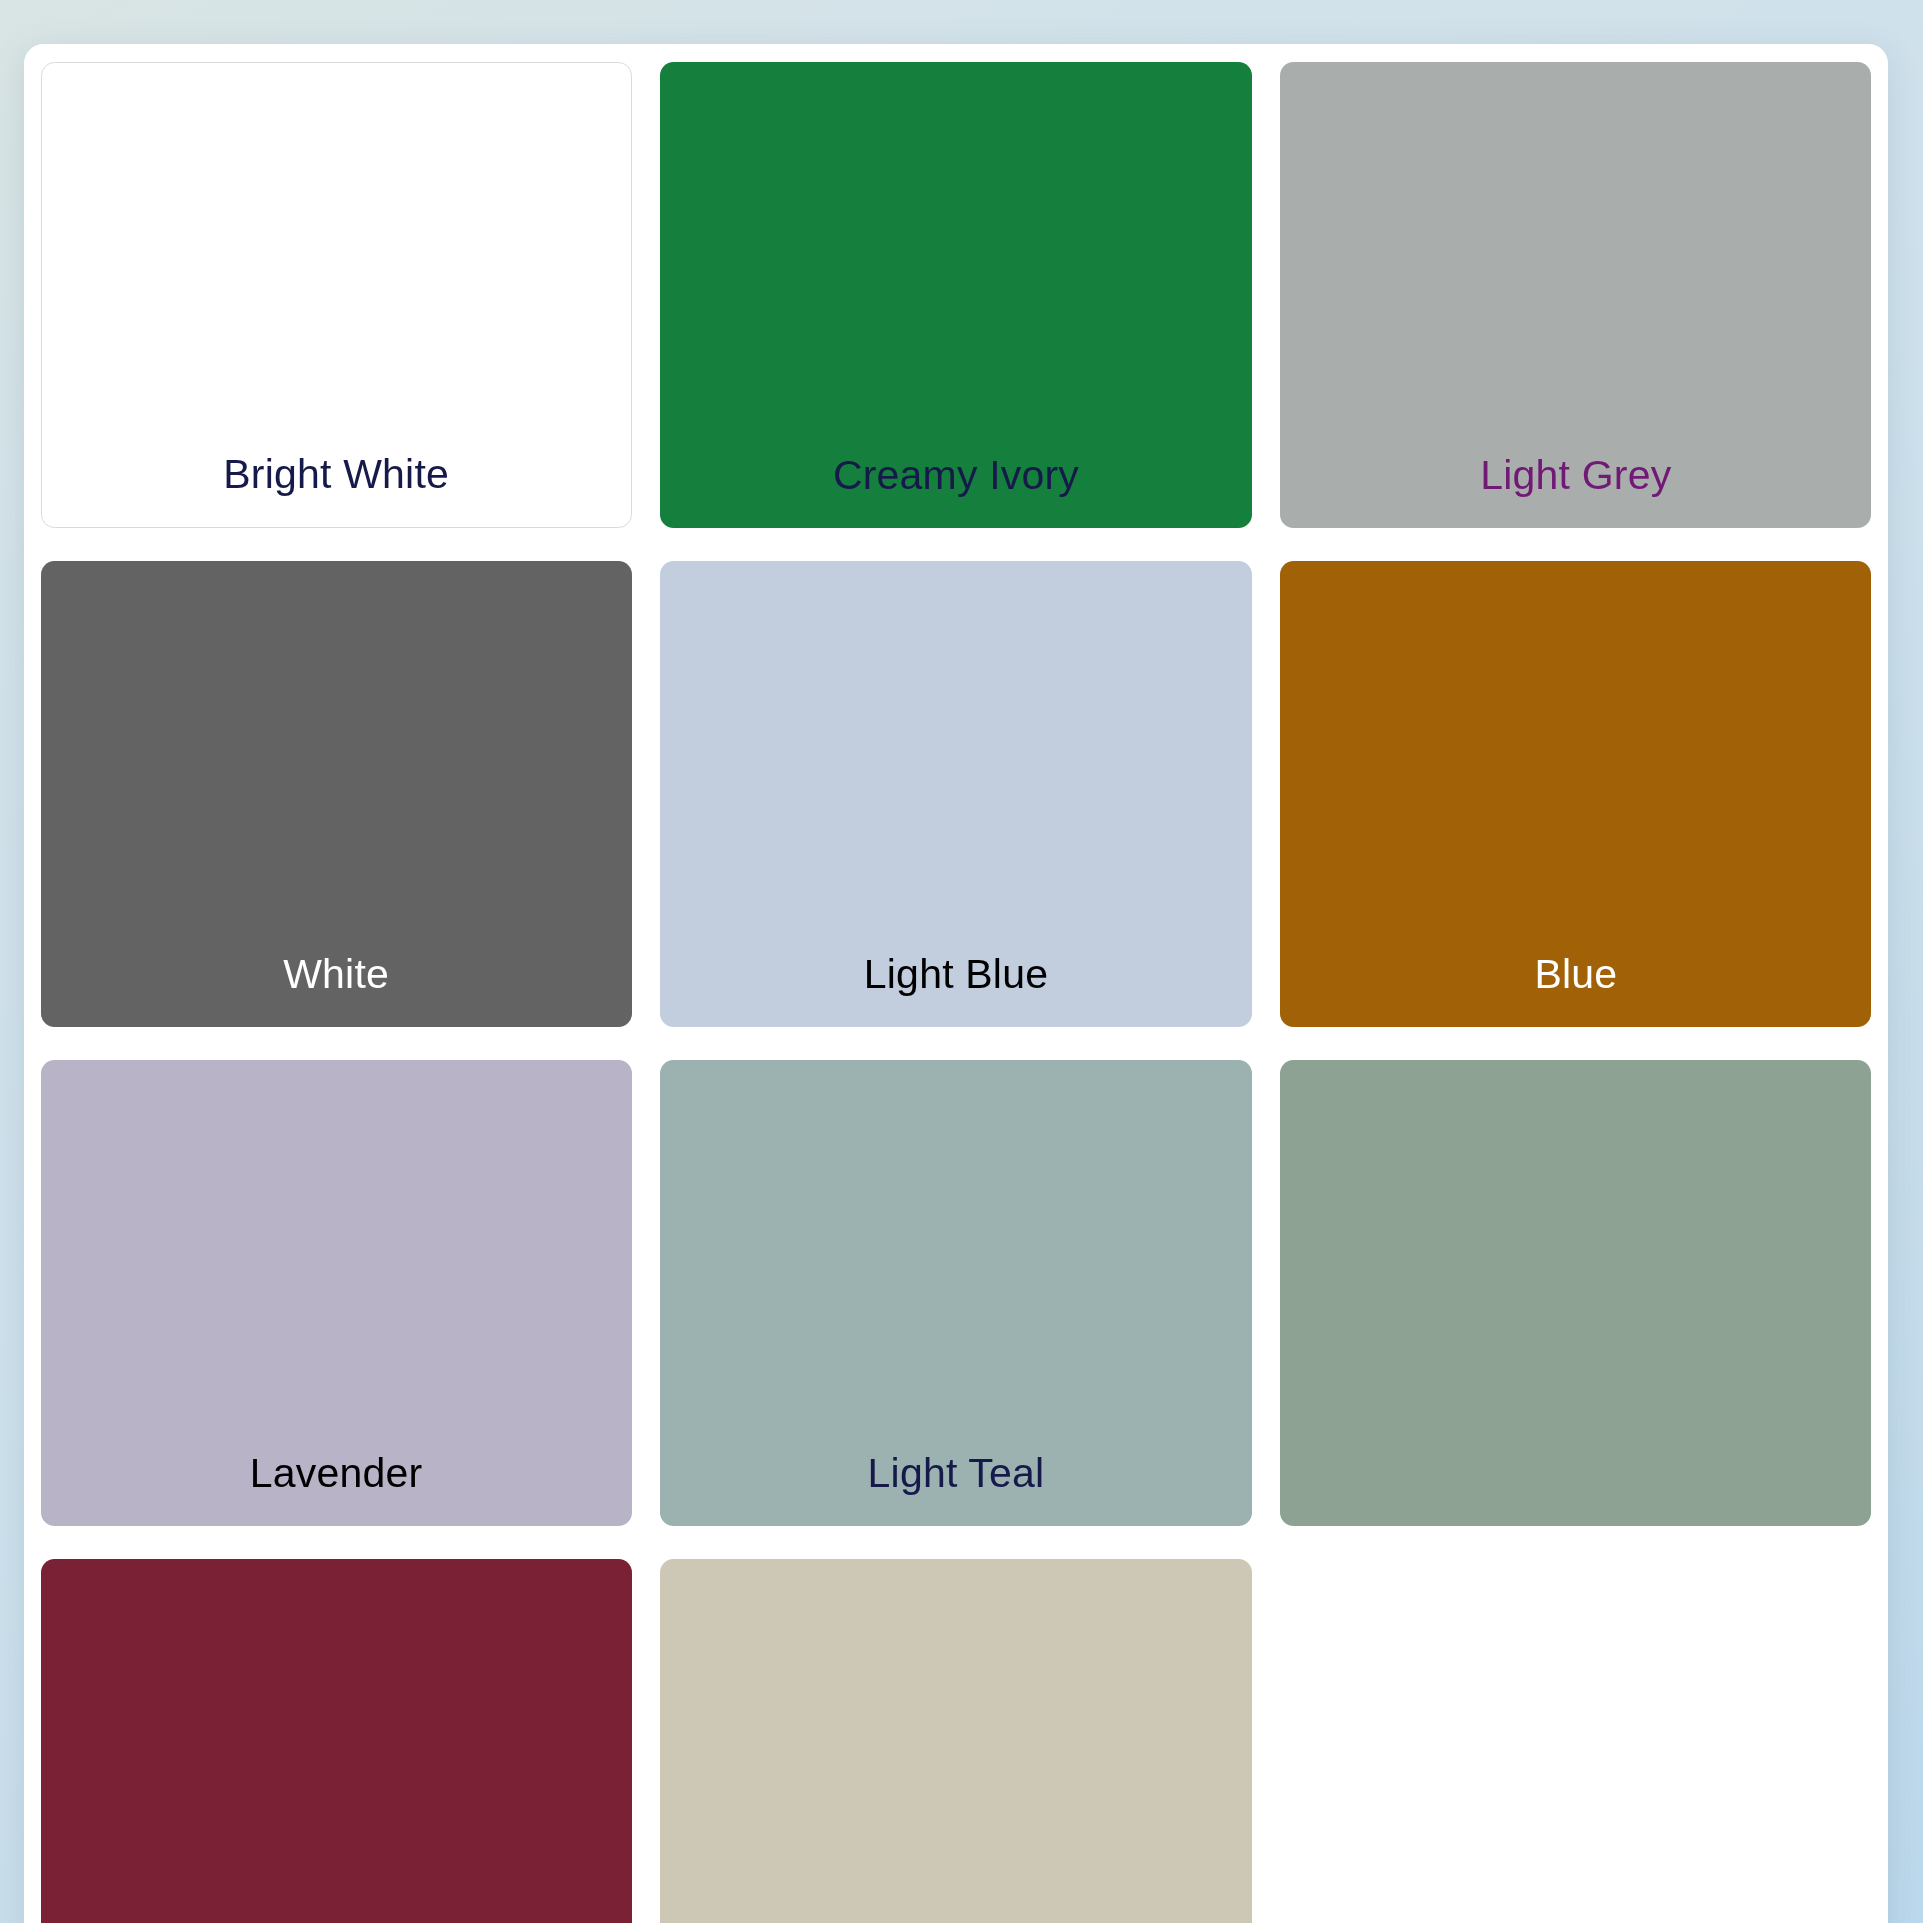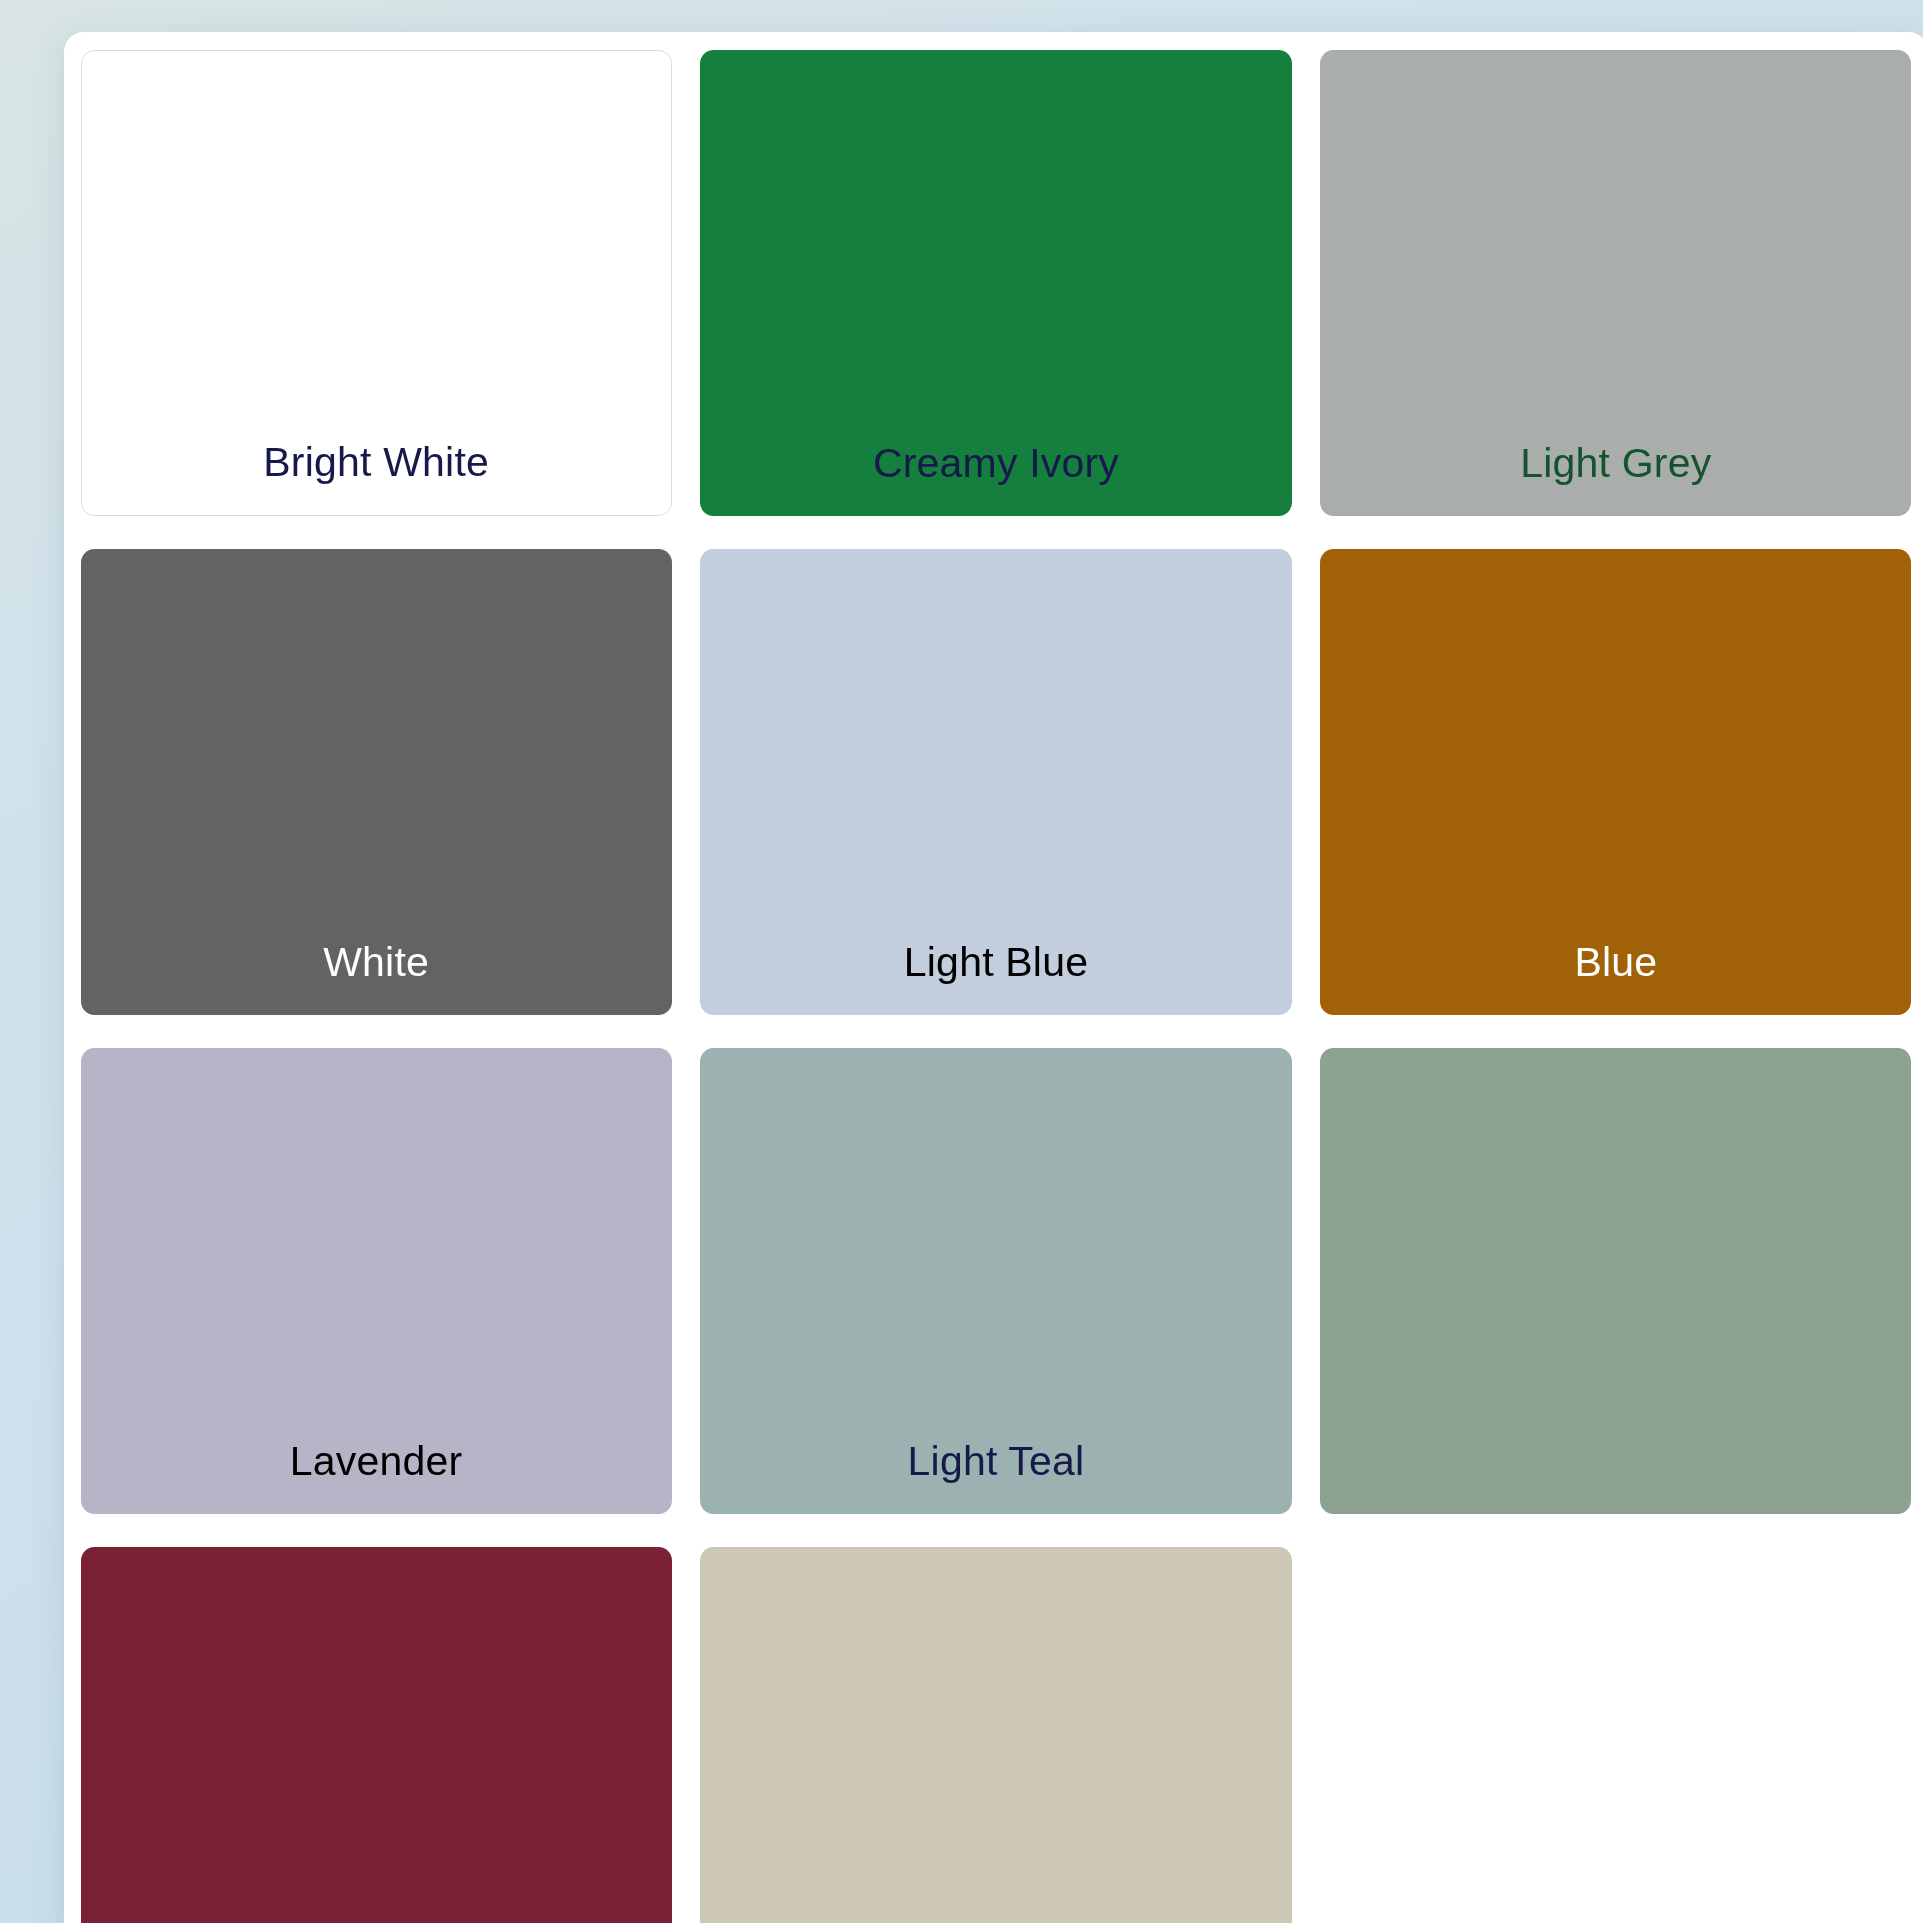--- a/index.html
+++ b/index.html
@@ -12,22 +12,21 @@
     overflow: hidden;
     font-family: "Liberation Sans", "DejaVu Sans", sans-serif;
     background: linear-gradient(150deg, #d9e5e4 0%, #d2e2ea 22%, #cde0ec 50%, #c6dcea 75%, #bcd8ec 100%);
   }
 
   #stage {
     position: relative;
     width: 1568px;
     height: 1924px;
     box-sizing: border-box;
-    padding: 32px 36px 0 24px;
-    margin-left: 40px;
+    padding: 44px 36px 0 24px;
   }
 
   .palette-card {
     position: relative;
     width: 1864px;
     height: 1909px;
     box-sizing: border-box;
     background: #ffffff;
     border-radius: 19.5px;
     box-shadow: 0 7.5px 32px rgba(80, 110, 130, 0.16);
@@ -78,21 +77,21 @@
 <div id="stage">
   <div class="palette-card">
     <div class="swatch-grid">
         <div class="swatch bordered" style="background: rgb(255, 255, 255);">
           <span class="swatch-label" style="color: rgb(22, 26, 74);">Bright White</span>
         </div>
         <div class="swatch" style="background: #15803d;">
           <span class="swatch-label" style="color: rgb(22, 26, 74);">Creamy Ivory</span>
         </div>
         <div class="swatch" style="background: rgb(169, 174, 172);">
-          <span class="swatch-label" style="color: #14532d;">Light Grey</span>
+          <span class="swatch-label" style="color: #701a75;">Light Grey</span>
         </div>
         <div class="swatch" style="background: rgb(99, 99, 99);">
           <span class="swatch-label" style="color: rgb(255, 255, 255);">White</span>
         </div>
         <div class="swatch" style="background: rgb(194, 206, 222);">
           <span class="swatch-label" style="color: #000000;">Light Blue</span>
         </div>
         <div class="swatch" style="background: #a16207;">
           <span class="swatch-label" style="color: rgb(255, 255, 255);">Blue</span>
         </div>

